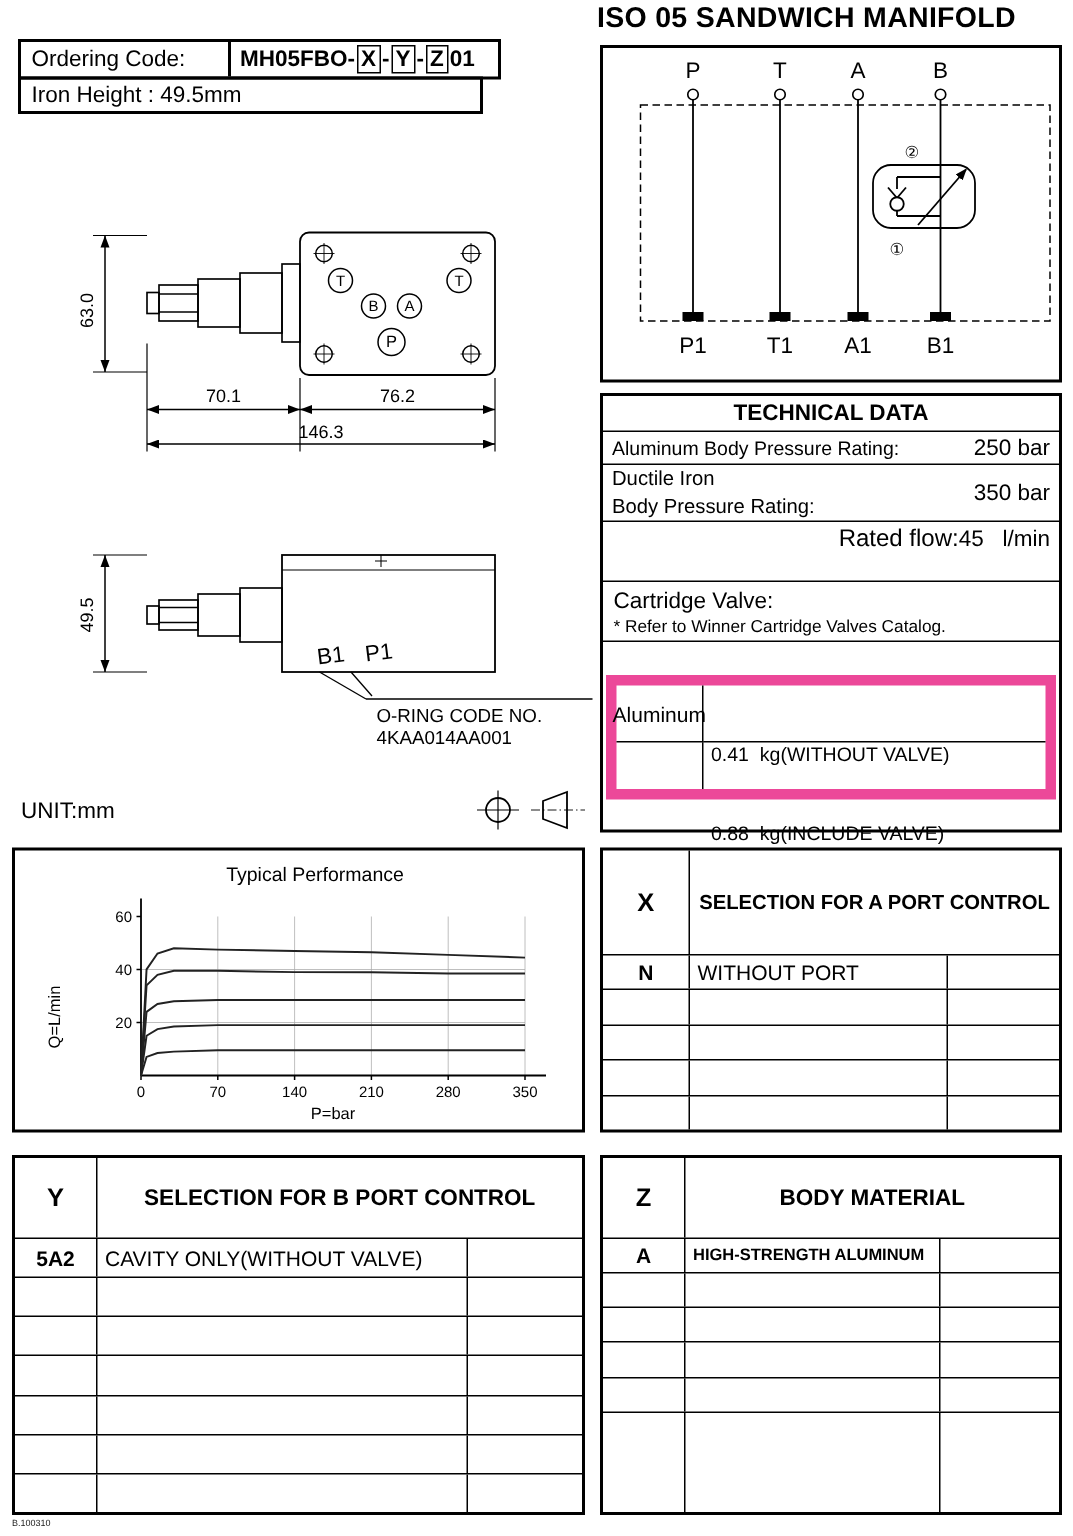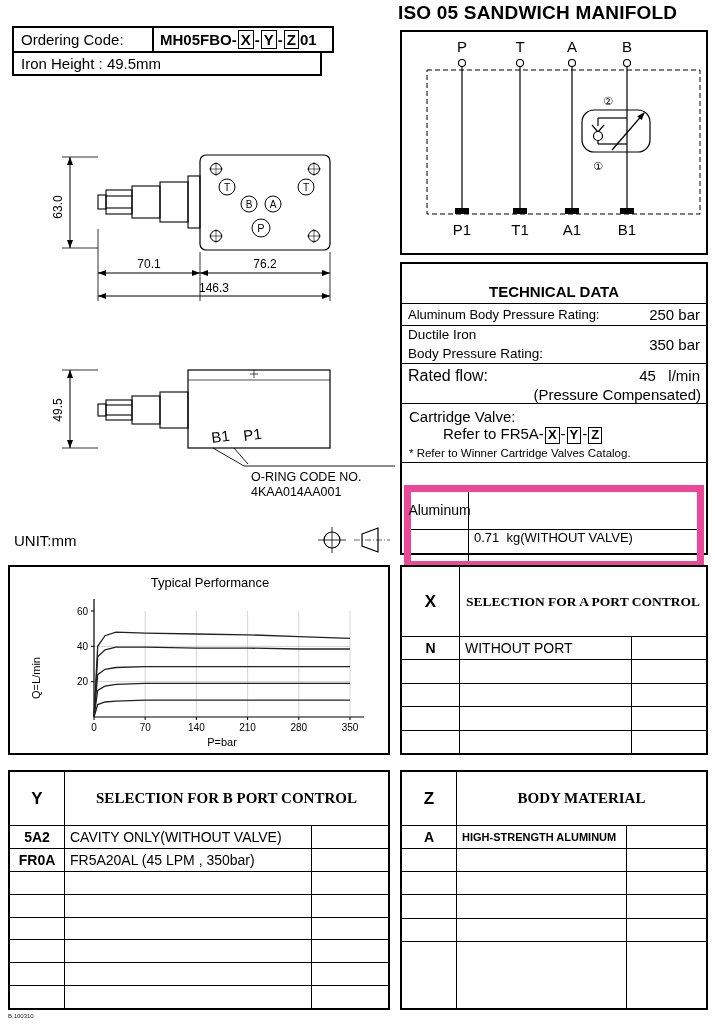--- a/index.html
+++ b/index.html
@@ -12,45 +12,45 @@
 
   .order-box { left:12px; top:26px; width:322px; height:27px; border:2px solid #000; display:flex; align-items:stretch; }
   .order-label { width:140px; border-right:2px solid #000; display:flex; align-items:center; padding-left:7px; font-size:15px; }
   .order-code { flex:1; display:flex; align-items:center; padding-left:6px; font-weight:bold; font-size:15px; white-space:pre; }
   .stack-box { left:12px; top:51px; width:310px; height:25px; border:2px solid #000; display:flex; align-items:center; padding-left:7px; font-size:15px; }
   .bx { display:inline-block; border:1px solid #000; padding:0 2px; margin:0 1px; font-weight:bold; line-height:1.15; }
   .bxs { font-size:13px; }
 
   .schem-box { left:400px; top:30px; width:308px; height:225px; border:2px solid #000; }
   .tech { left:400px; top:262px; width:308px; height:293px; border:2px solid #000; background:#fff; }
-  .t-title { height:24px; line-height:23px; text-align:center; font-weight:bold; font-size:15px; border-bottom:1px solid #000;margin-top:16px; }
+  .t-title { height:24px; line-height:23px; text-align:center; font-weight:bold; font-size:15px; border-bottom:1px solid #000; }
   .t-row { border-bottom:1px solid #000; display:flex; justify-content:space-between; align-items:center; padding:0 6px; }
   .t-lab { font-size:13px; line-height:1.35; }
   .t-val { font-size:15px; white-space:pre; }
   .t-flow { flex-direction:column; align-items:stretch; padding:0; }
-  .flowline { display:flex; justify-content:space-between; padding:3px 6px 0 6px; }
+  .flowline { display:flex; justify-content:flex-end; padding:3px 6px 0 6px; }
   .flownote { text-align:right; font-size:15px; padding-right:5px; }
   .t-cart { border-bottom:1px solid #000; padding:4px 4px 3px 7px; }
   .cart1 { font-size:15px; }
   .cart2 { font-size:15px; padding-left:34px; white-space:pre; }
   .cart3 { font-size:11.5px; padding-top:3px; }
   .t-weight { margin:22px 2px 0 2px; border:7px solid #ec4899; display:grid; grid-template-columns:58px 1fr; grid-template-rows:38px 31px; }
   .w-mat { border-right:1px solid #000; border-bottom:1px solid #000; display:flex; align-items:center; justify-content:center; font-size:14px; }
   .w-vals { border-bottom:1px solid #000; font-size:13px; padding:2px 0 0 5px; line-height:1.35; white-space:pre; }
   .w-e1 { border-right:1px solid #000; }
   .t-note { font-size:12.5px; padding:6px 4px 0 5px; line-height:1.25; }
   .t-note2 { padding-left:9px; }
 
   .chart-box { left:8px; top:565px; width:382px; height:190px; border:2px solid #000; }
   .chart-box svg text { font-family:"Liberation Sans", sans-serif; }
 
   .sel-table { border:2px solid #000; display:flex; flex-direction:column; background:#fff; }
   .sel-head { display:flex; align-items:stretch; border-bottom:1px solid #000; flex:0 0 auto; }
   .sel-code { display:flex; align-items:center; justify-content:center; font-weight:bold; font-size:17px; border-right:1px solid #000; }
-  .sel-title { flex:1; display:flex; align-items:center; justify-content:center; font-weight:bold; font-size:15px; text-align:right;font-family:Liberation Serif, serif; }
+  .sel-title { flex:1; display:flex; align-items:center; justify-content:center; font-weight:bold; font-size:15px; text-align:right; }
   .sel-body { flex:1; display:flex; flex-direction:column; }
   .sel-row { flex:1; display:flex; border-bottom:1px solid #000; }
   .sel-row:last-child { border-bottom:none; }
   .rc { border-right:1px solid #000; display:flex; align-items:center; justify-content:center; font-weight:bold; font-size:14px; }
   .rd { border-right:1px solid #000; display:flex; align-items:center; padding-left:5px; font-size:14px; }
   .re { flex:1; }
 
   .unit-label { left:14px; top:532px; font-size:15px; }
   .footer-code { left:8px; top:1013px; font-size:6px; color:#222; }
   svg { display:block; }
@@ -262,31 +262,29 @@
     </div>
     <div class="t-row" style="height:38px;">
       <span class="t-lab" style="font-size:13.5px;"><span>Ductile Iron</span><br><span>Body Pressure Rating:</span></span>
       <span class="t-val">350 bar</span>
     </div>
     <div class="t-row t-flow" style="height:40px;">
       <div class="flowline">
         <span style="font-size:16px;">Rated flow:</span>
         <span class="t-val">45   l/min</span>
       </div>
-      <div class="flownote">(Pressure Compensated)</div>
     </div>
     <div class="t-cart">
       <div class="cart1">Cartridge Valve:</div>
-      <div class="cart2"><span>Refer to FR5A-</span><span class="bx bxs">X</span><span>-</span><span class="bx bxs">Y</span><span>-</span><span class="bx bxs">Z</span></div>
       <div class="cart3">* Refer to Winner Cartridge Valves Catalog.</div>
     </div>
     <div class="t-weight">
       <div class="w-mat">Aluminum</div>
       <div class="w-vals">
-        <div>0.71  kg(WITHOUT VALVE)</div>
+        <div>0.41  kg(WITHOUT VALVE)</div>
         <div>0.88  kg(INCLUDE VALVE)</div>
       </div>
       <div class="w-e1"></div>
       <div class="w-e2"></div>
     </div>
   </div>
 
   <div class="abs chart-box">
     <svg id="perf-plot" width="378" height="186" viewBox="0 0 378 186">
         <line x1="135.2" y1="150" x2="135.2" y2="44" stroke="#aaa" stroke-width="0.5"></line>
@@ -366,25 +364,20 @@
       <div class="sel-code" style="width:55px;">Y</div>
       <div class="sel-title">SELECTION FOR B PORT CONTROL</div>
     </div>
     <div class="sel-body">
       <div class="sel-row">
         <div class="rc" style="width:55px;">5A2</div>
         <div class="rd" style="width:247px;">CAVITY ONLY(WITHOUT VALVE)</div>
         <div class="re"></div>
       </div>
       <div class="sel-row">
-        <div class="rc" style="width:55px;">FR0A</div>
-        <div class="rd" style="width:247px;">FR5A20AL (45 LPM , 350bar)</div>
-        <div class="re"></div>
-      </div>
-      <div class="sel-row">
           <div class="rc" style="width:55px;"></div>
           <div class="rd" style="width:247px;"></div>
           <div class="re"></div>
         </div>
       <div class="sel-row">
           <div class="rc" style="width:55px;"></div>
           <div class="rd" style="width:247px;"></div>
           <div class="re"></div>
         </div>
       <div class="sel-row">

